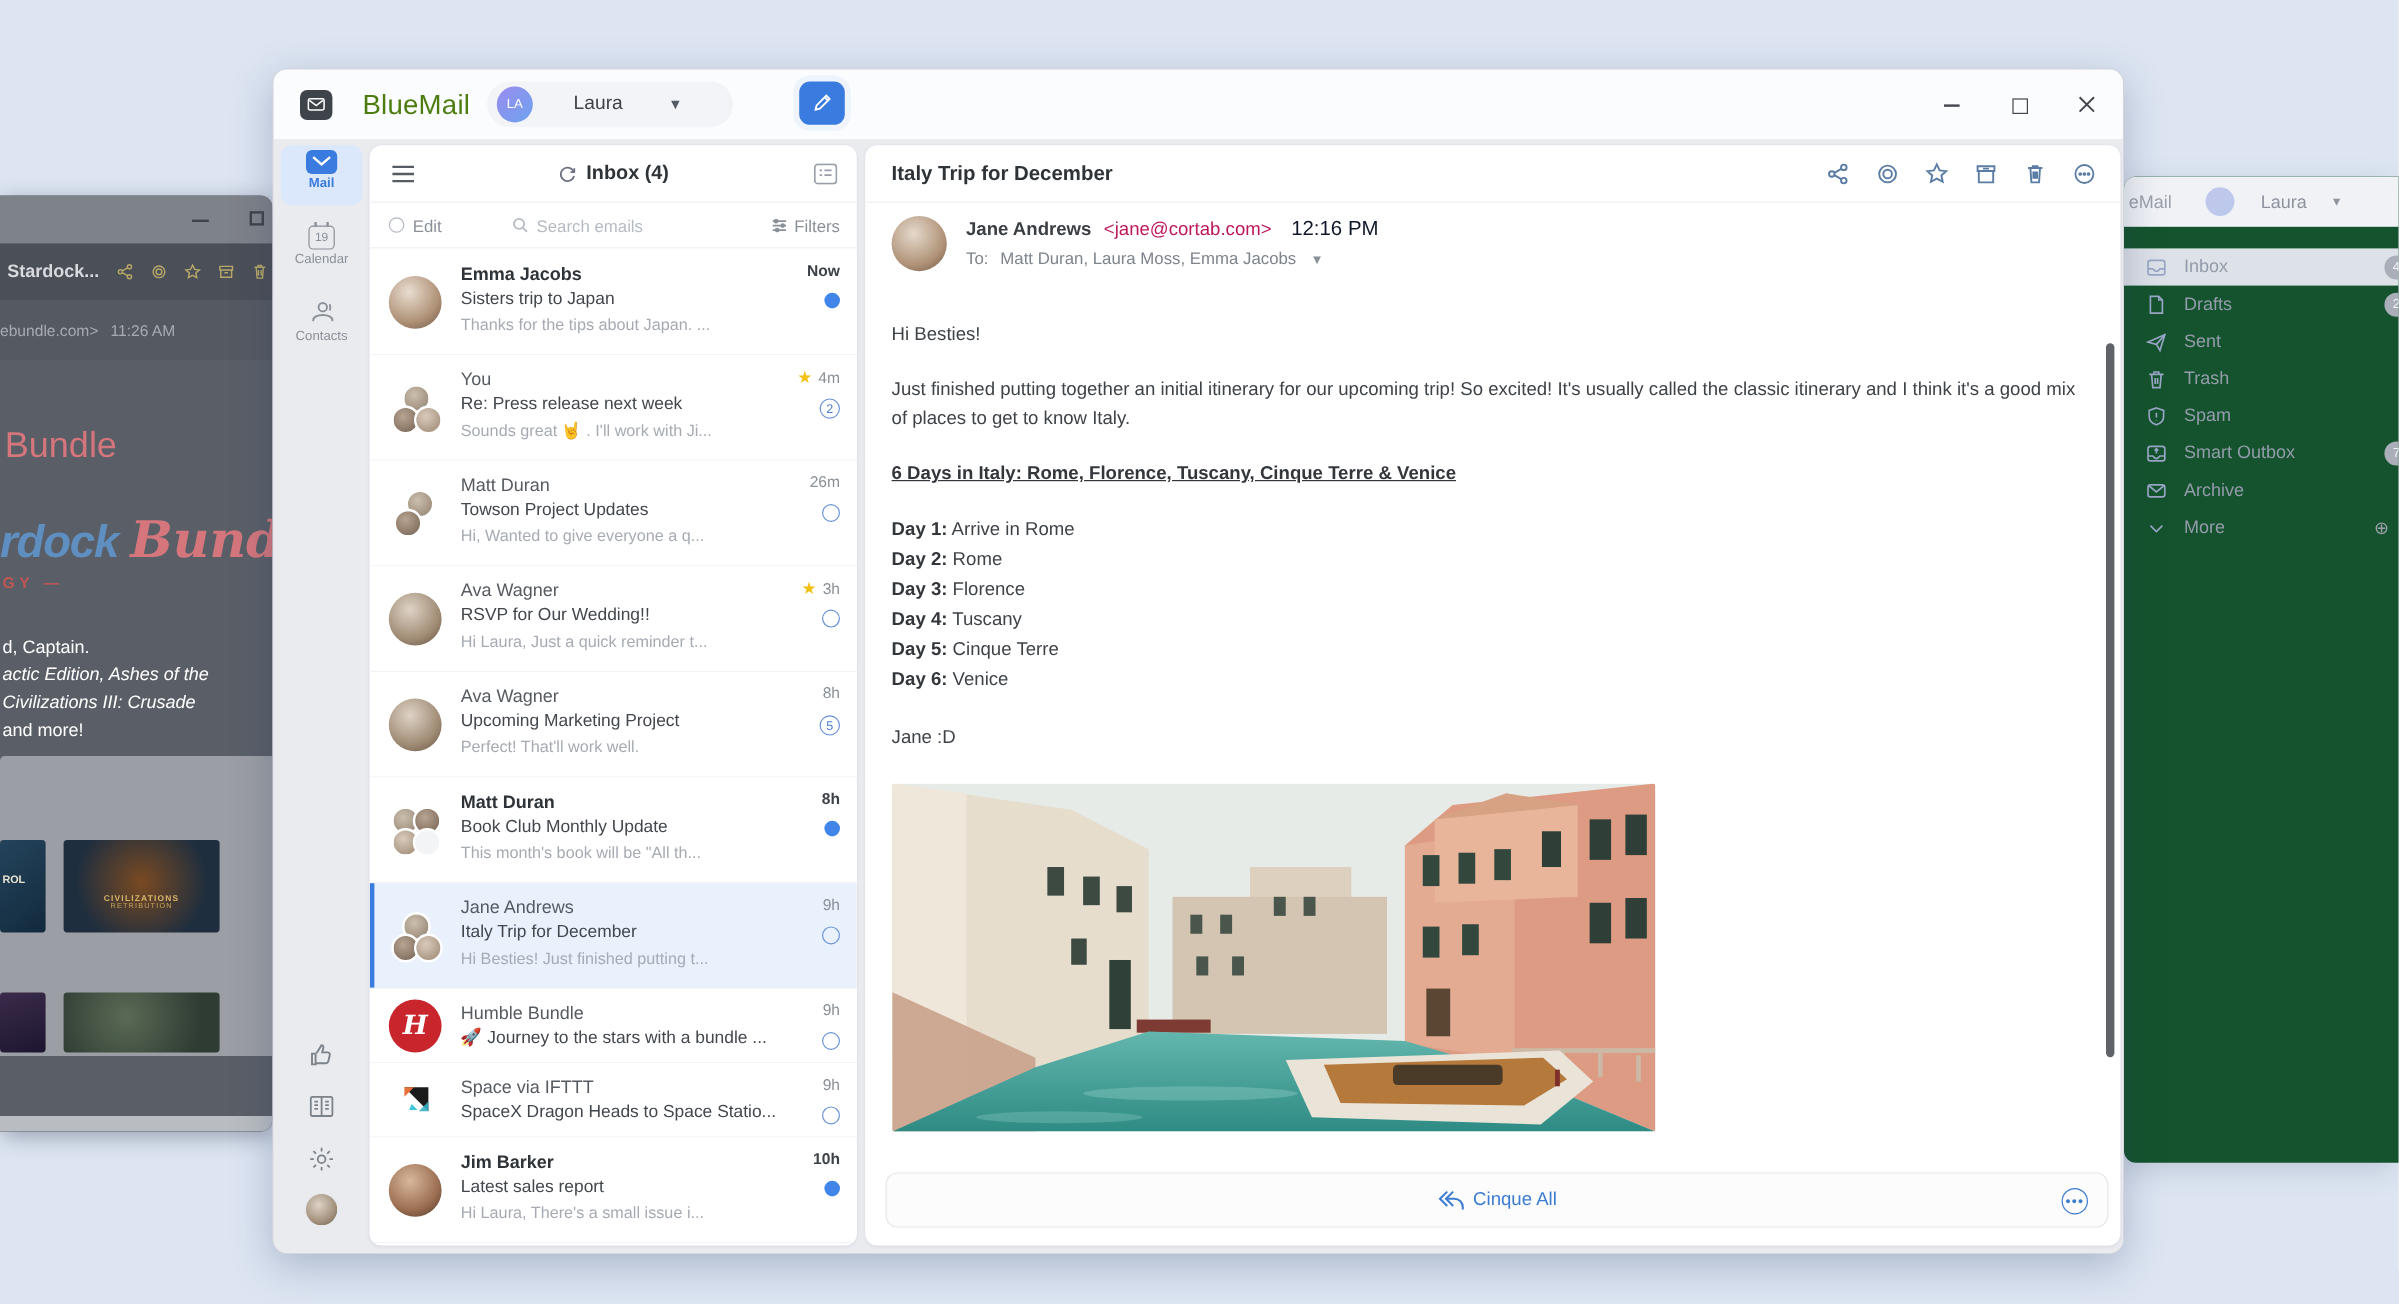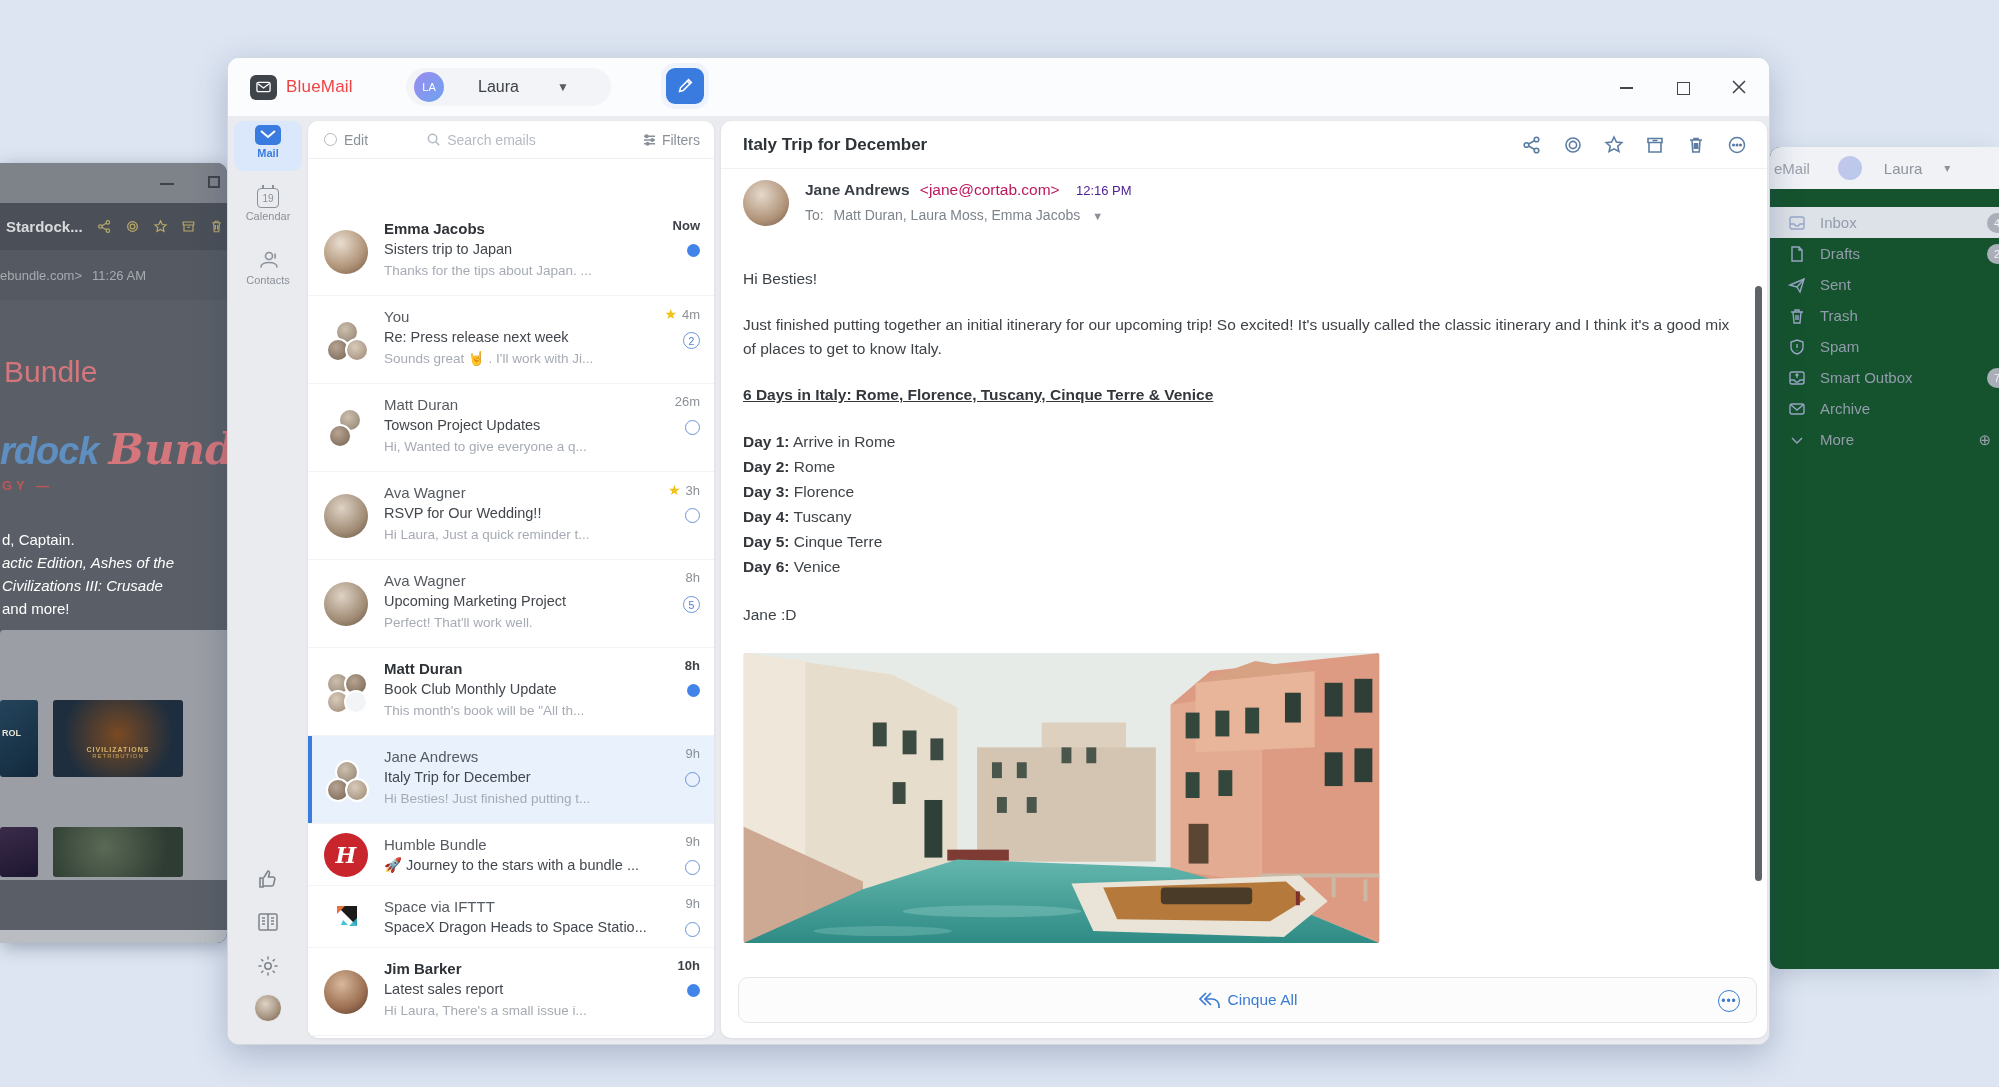--- a/index.html
+++ b/index.html
@@ -50,21 +50,21 @@
   .wr-badge { position:absolute; right:-8px; top:6px; width:20px; height:20px; border-radius:50%; background:#a9aeb8; color:#f2f3f5; font-size:11px; display:flex; align-items:center; justify-content:center; }
   .wr-plus { position:absolute; right:8px; top:7px; color:#9aa0aa; font-size:15px; }
 
   
   .main-win { position:absolute; left:227px; top:57px; width:1543px; height:988px;
     background:#f2f3f6; border-radius:12px; border:1px solid #d2d7de;
     box-shadow:0 10px 34px rgba(40,60,100,.28); overflow:hidden; }
   .topbar { position:absolute; left:0; top:0; width:100%; height:58px; background:#fbfcfe; display:flex; align-items:center; }
   .logo-wrap { display:flex; align-items:center; gap:9px; margin-left:22px; }
   .logo-badge { width:27px; height:25px; background:#3f444b; border-radius:6px; display:flex; align-items:center; justify-content:center; }
-  .app-name { font-size:17px; color:#ef4444; font-weight:400; letter-spacing:.2px; }
+  .app-name { font-size:23px; color:#4d7c0f; font-weight:400; letter-spacing:.2px;margin-left:16px; }
   .account-pill { position:absolute; left:178px; top:10px; width:205px; height:38px; background:#f2f4f8; border-radius:19px; display:flex; align-items:center; cursor:pointer; }
   .acct-avatar { width:30px; height:30px; border-radius:50%; margin-left:8px; background:linear-gradient(135deg,#9a8cf0,#6ea3ee); color:#ffffff; font-size:11px; display:flex; align-items:center; justify-content:center; }
   .acct-name { font-size:16px; color:#3c4248; margin-left:34px; }
   .acct-caret { margin-left:38px; color:#565c64; font-size:12px; }
   .compose-btn { position:absolute; left:438px; top:10px; width:38px; height:36px; background:#3a7be0; border-radius:9px; display:flex; align-items:center; justify-content:center; box-shadow:0 0 0 5px #eef3fc; cursor:pointer; }
   .win-ctrls { position:absolute; right:22px; top:0; height:58px; display:flex; align-items:center; gap:40px; }
   .ctrl { width:16px; height:16px; position:relative; cursor:pointer; }
   .ctrl-min::after { content:""; position:absolute; left:1px; top:8px; width:13px; height:2px; background:#43474d; }
   .ctrl-max::after { content:""; position:absolute; left:2px; top:3px; width:11px; height:11px; border:1.6px solid #43474d; }
   .win-body { position:absolute; left:0; top:58px; width:100%; bottom:0; background:#e9ebef; }
@@ -126,21 +126,21 @@
   .read-card { position:absolute; left:493px; top:5px; width:1046px; height:917px; background:#ffffff; border-radius:10px; overflow:hidden; box-shadow:0 1px 3px rgba(60,70,90,.08); }
   .read-header { position:relative; height:48px; border-bottom:1px solid #f0f1f3; display:flex; align-items:center; }
   .read-subject { font-size:17px; font-weight:700; color:#2e3338; margin-left:22px; }
   .read-icons { position:absolute; right:20px; display:flex; gap:21px; color:#5b7da4; }
   .read-icons .ri { cursor:pointer; }
   .sender-block { position:relative; height:72px; }
   .sb-avatar { position:absolute; left:22px; top:11px; width:46px; height:46px; border-radius:50%; background:radial-gradient(circle at 40% 32%, #e5d9cc, #b09378 62%, #6e5342); }
   .sb-line1 { position:absolute; left:84px; top:12px; font-size:15.5px; }
   .sb-name { font-weight:700; color:#3a3f45; }
   .sb-email { color:#be185d; margin-left:6px; }
-  .sb-time { color:#4c1d95; font-size:13px; margin-left:12px;margin-top:12px; }
+  .sb-time { color:#0f172a; font-size:17px; margin-left:12px;margin-top:12px; }
   .sb-line2 { position:absolute; left:84px; top:38px; font-size:14px; color:#7d848c; cursor:pointer; }
   .sb-caret { color:#8a9099; font-size:11px; margin-left:8px; }
   .read-body { position:absolute; left:22px; top:132px; width:1000px; font-size:15.5px; color:#3e4348; line-height:24px; }
   .rb-greet { margin-top:14px; }
   .rb-para { margin-top:22px; }
   .rb-head { margin-top:22px; font-weight:700; color:#33373c;text-decoration:underline; }
   .rb-days { margin-top:22px; line-height:25px; }
   .rb-days b { color:#33373c; }
   .rb-sig { margin-top:24px; }
   .venice { margin-top:26px; width:637px; height:290px; border-radius:3px; overflow:hidden; display:block; }
@@ -361,20 +361,42 @@
               <circle cx="12" cy="12" r="3.2"></circle>
               <path d="M12 2.5v3M12 18.5v3M2.5 12h3M18.5 12h3M5.2 5.2l2.1 2.1M16.7 16.7l2.1 2.1M5.2 18.8l2.1-2.1M16.7 7.3l2.1-2.1"></path>
             </svg>
         </div>
         <div class="rail-bottom rb-avatar">
           <div class="rail-photo"></div>
         </div>
       </div>
 
       <div class="list-card">
+        <div class="list-header">
+          <div class="hamburger">
+            <svg width="20" height="14" viewBox="0 0 20 14" stroke="#565c64" stroke-width="2">
+                <path d="M1 1h18M1 7h18M1 13h18"></path>
+              </svg>
+          </div>
+          <div class="list-title-wrap">
+            <span class="refresh-ic">
+              <svg width="16" height="16" viewBox="0 0 20 20" fill="none" stroke="#6b7280" stroke-width="1.8">
+                  <path d="M16.5 8a7 7 0 1 0 .2 4"></path>
+                  <path d="M17 4v4h-4" stroke-linejoin="round"></path>
+                </svg>
+            </span>
+            <span class="list-title">Inbox (4)</span>
+          </div>
+          <span class="cardview-ic">
+            <svg width="20" height="18" viewBox="0 0 20 18" fill="none" stroke="#9aa0a8" stroke-width="1.4">
+                <rect x="1" y="1" width="18" height="16" rx="2.5"></rect>
+                <path d="M5 6h2M9 6h6M5 10h2M9 10h6"></path>
+              </svg>
+          </span>
+        </div>
         <div class="list-toolbar">
           <span class="tb-edit">
             <span class="tb-circle"></span>
             <span>Edit</span>
           </span>
           <span class="tb-search">
             <svg width="15" height="15" viewBox="0 0 16 16" fill="none" stroke="#b5bbc3" stroke-width="1.6">
                 <circle cx="7" cy="7" r="4.5"></circle>
                 <path d="M10.5 10.5L14 14"></path>
               </svg>

